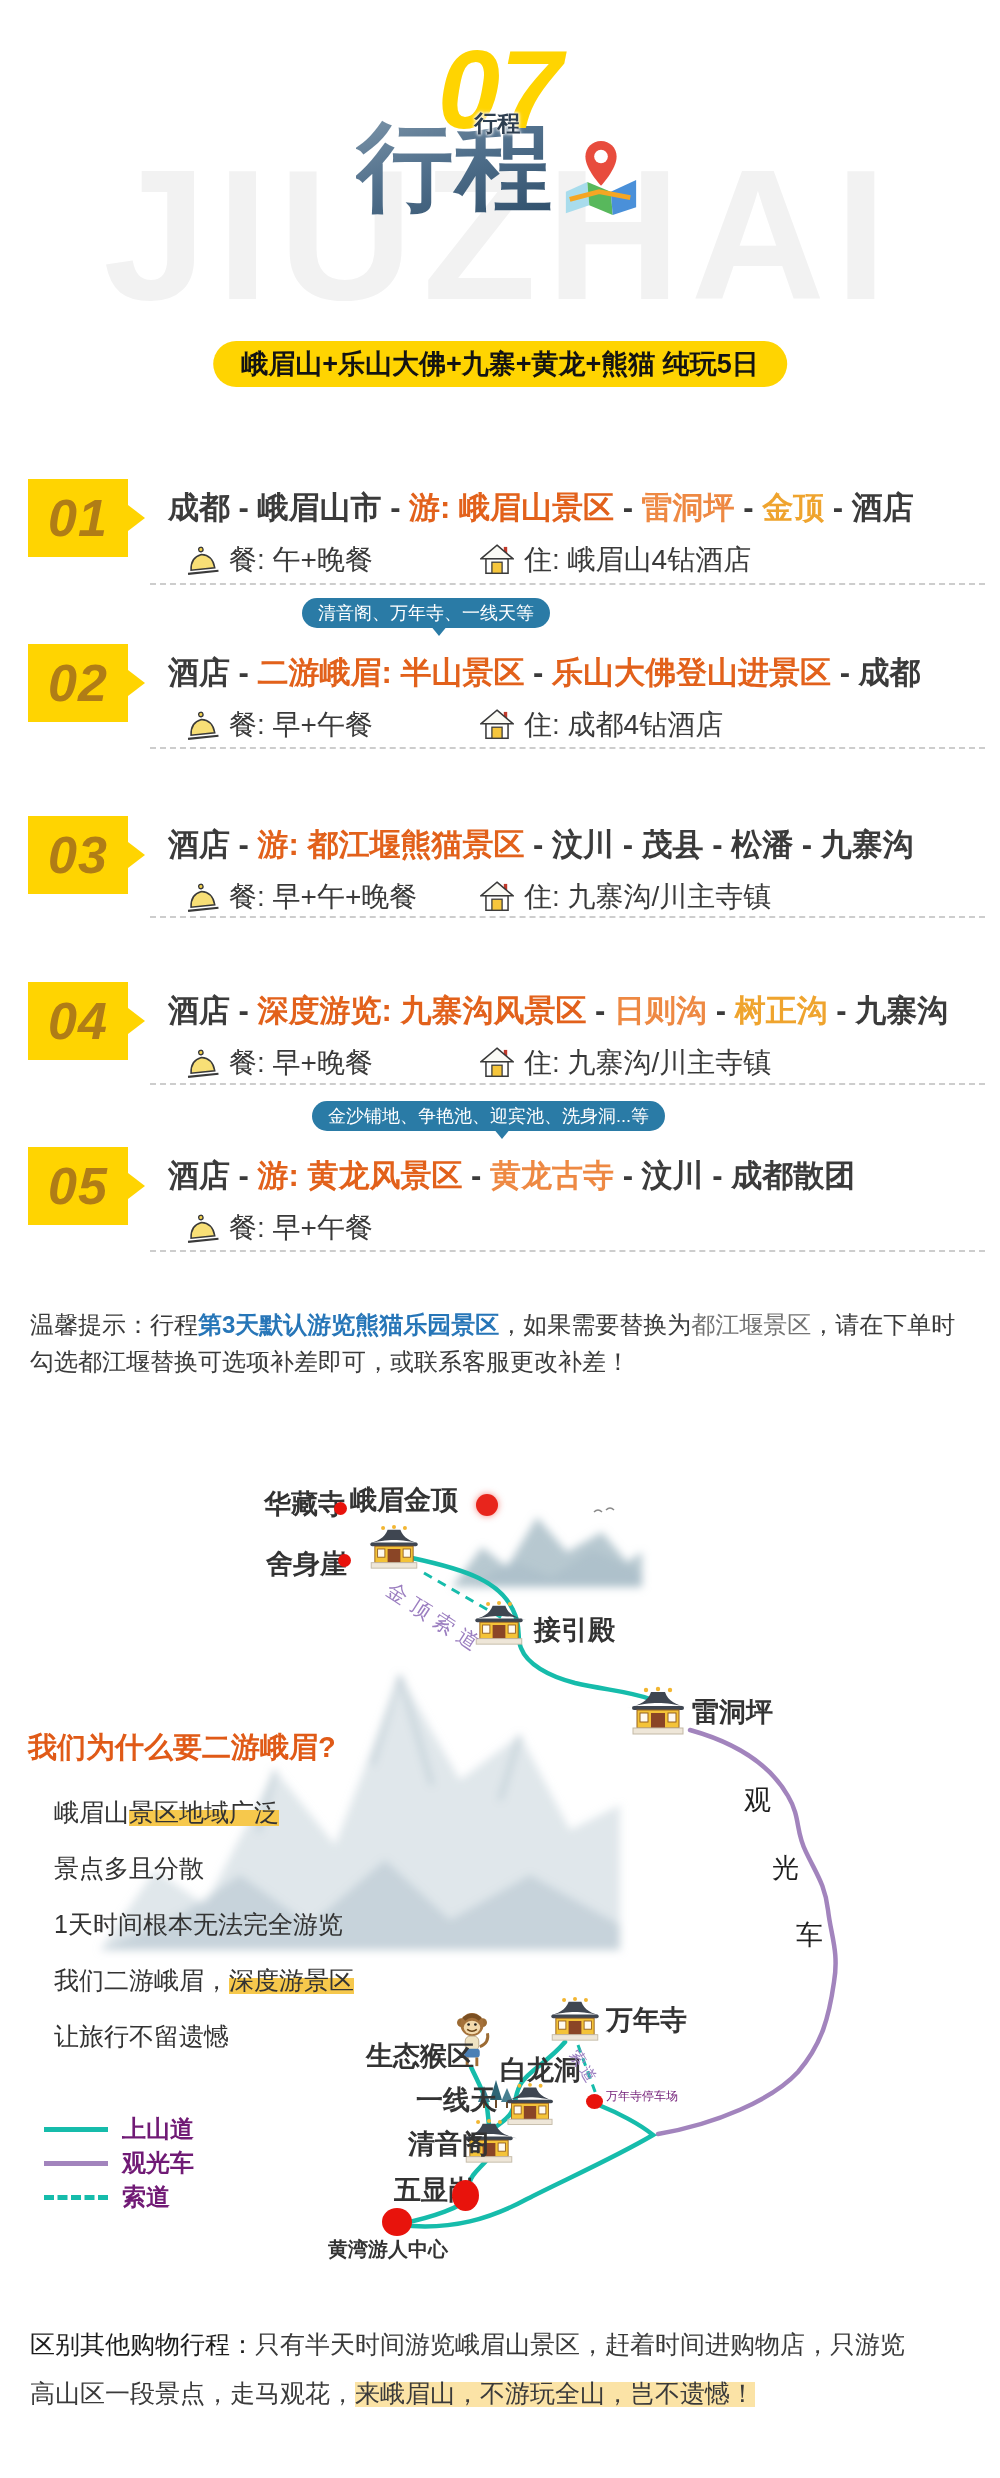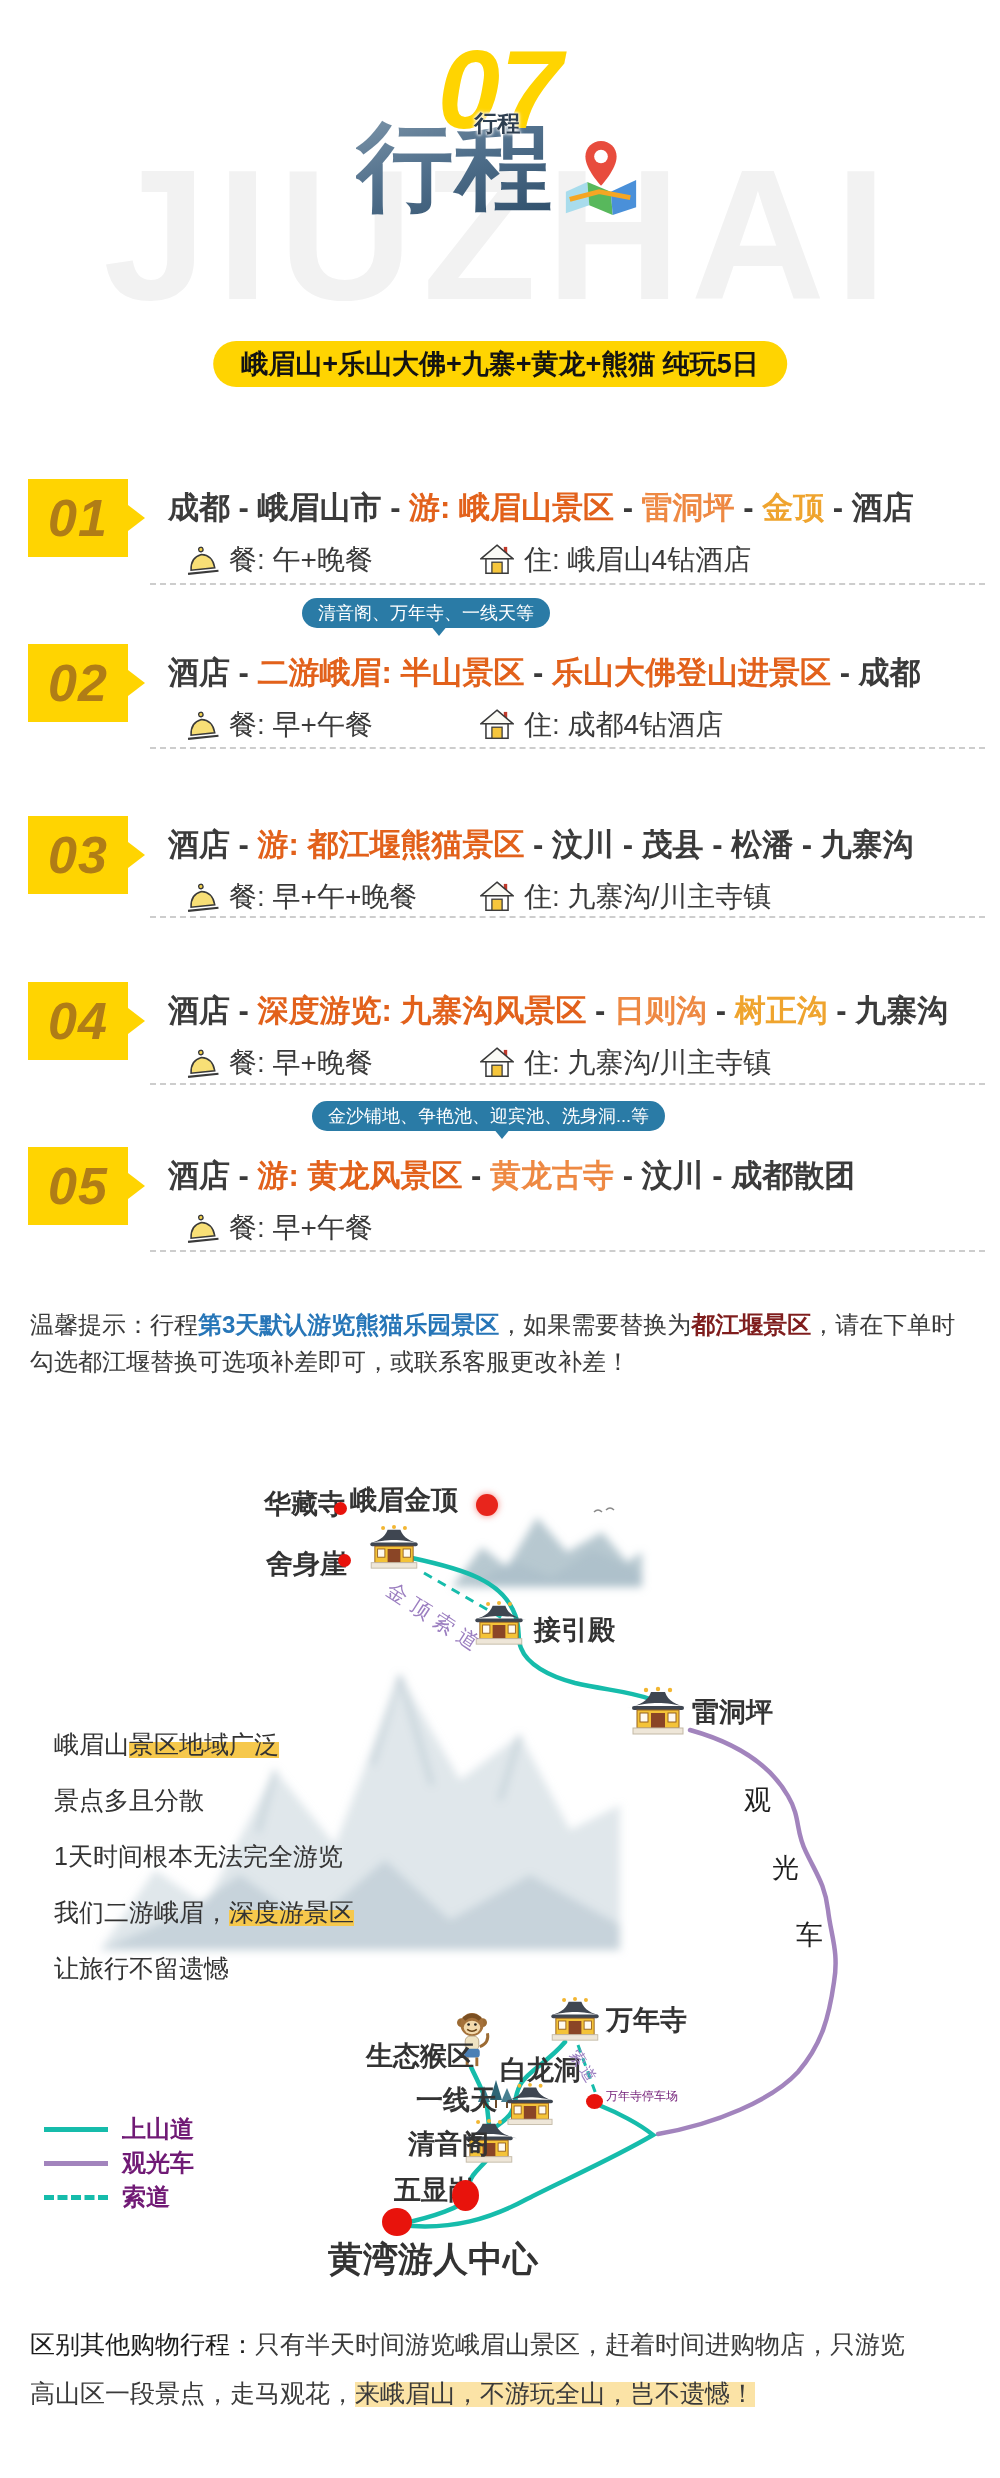--- a/index.html
+++ b/index.html
@@ -45,21 +45,21 @@
   .meta{margin-top:12px;padding-left:185px;display:flex;align-items:center;font-size:28px;color:#3a3a3a;}
   .meal{display:flex;align-items:center;width:295px;}
   .stay{display:flex;align-items:center;}
   .meta .icon{display:inline-flex;margin-right:10px;}
   .icon.bell svg{transform:rotate(-6deg);}
   .dash-sep{position:absolute;left:150px;right:15px;border-top:2px dashed #cdcdcd;}
 
   
   .notice{position:absolute;top:1306px;left:30px;width:938px;z-index:3;
           font-size:24px;line-height:1.55;color:#3a3a3a;}
-  .t-n{color:#3a3a3a;} .t-blue{color:#2776b8;font-weight:700;} .t-orange{color:#7f1d1d;font-weight:700;}
+  .t-n{color:#3a3a3a;} .t-blue{color:#2776b8;font-weight:700;} .t-orange{color:#737373;font-weight:400;}
 
   
   .map{position:absolute;top:1430px;left:0;width:1000px;height:860px;z-index:1;}
   .map svg.routes{position:absolute;inset:0;}
   .map-label{position:absolute;font-size:27px;font-weight:700;color:#333;white-space:nowrap;z-index:4;}
   .map-label.small{font-size:12px;font-weight:400;color:#701a75;}
   .map-label.script{font-family:"DejaVu Serif","Liberation Serif",serif;color:#9b7ec0;font-weight:400;}
   .rdot{position:absolute;background:#e8130c;border-radius:50%;z-index:4;}
   .temple{position:absolute;z-index:3;}
   .monkey,.trees,.birds{position:absolute;z-index:3;}
@@ -396,39 +396,40 @@
     <span class="rdot" style="left:586px;top:664px;width:17px;height:15px" data-interactable="false"></span>
     <span class="map-label small" style="left:606px;top:658px" data-interactable="false">万年寺停车场</span>
     <div class="temple" style="left:458px;top:688px" data-interactable="false">
       <svg width="62" height="50" viewBox="0 0 68 54">
           <use href="#temple"></use>
         </svg></div>
     <span class="map-label" style="left:408px;top:696px" data-interactable="false">清音阁</span>
     <span class="map-label" style="left:394px;top:742px" data-interactable="false">五显岗</span>
     <span class="rdot" style="left:452px;top:750px;width:27px;height:31px" data-interactable="false"></span>
     <span class="rdot" style="left:382px;top:778px;width:30px;height:28px" data-interactable="false"></span>
-    <span class="map-label" style="left:328px;top:806px;font-size:35px" data-interactable="false">黄湾游人中心</span>
+    <span class="map-label" style="left:328px;top:806px;font-size:20px" data-interactable="false">黄湾游人中心</span>
 
     <div class="legend" id="legend" data-interactable="false">
         <div class="legend-row" data-interactable="false">
           <span class="swatch teal-solid" data-interactable="false"></span>
           <span class="legend-label" data-interactable="false">上山道</span>
         </div>
         <div class="legend-row" data-interactable="false">
           <span class="swatch purple-solid" data-interactable="false"></span>
           <span class="legend-label" data-interactable="false">观光车</span>
         </div>
         <div class="legend-row" data-interactable="false">
           <span class="swatch teal-dashed" data-interactable="false"></span>
           <span class="legend-label" data-interactable="false">索道</span>
         </div>
       </div>
   </div>
 
   <div class="why" data-interactable="false">
+    <div class="why-heading" data-interactable="false">我们为什么要二游峨眉?</div>
     <div id="why-lines" data-interactable="false">
         <div class="why-line" data-interactable="false"><span data-interactable="false">峨眉山</span><span class="hl" data-interactable="false">景区地域广泛</span></div>
         <div class="why-line" data-interactable="false"><span data-interactable="false">景点多且分散</span></div>
         <div class="why-line" data-interactable="false"><span data-interactable="false">1天时间根本无法完全游览</span></div>
         <div class="why-line" data-interactable="false"><span data-interactable="false">我们二游峨眉，</span><span class="hl" data-interactable="false">深度游景区</span></div>
         <div class="why-line" data-interactable="false"><span data-interactable="false">让旅行不留遗憾</span></div>
       </div>
   </div>
 
   <div class="footer-note" id="footer-note" data-interactable="false"><span class="f-bold" data-interactable="false">区别其他购物行程：</span><span class="f-n" data-interactable="false">只有半天时间游览峨眉山景区，赶着时间进购物店，只游览高山区一段景点，走马观花，</span><span class="f-hl" data-interactable="false">来峨眉山，不游玩全山，岂不遗憾！</span></div>

